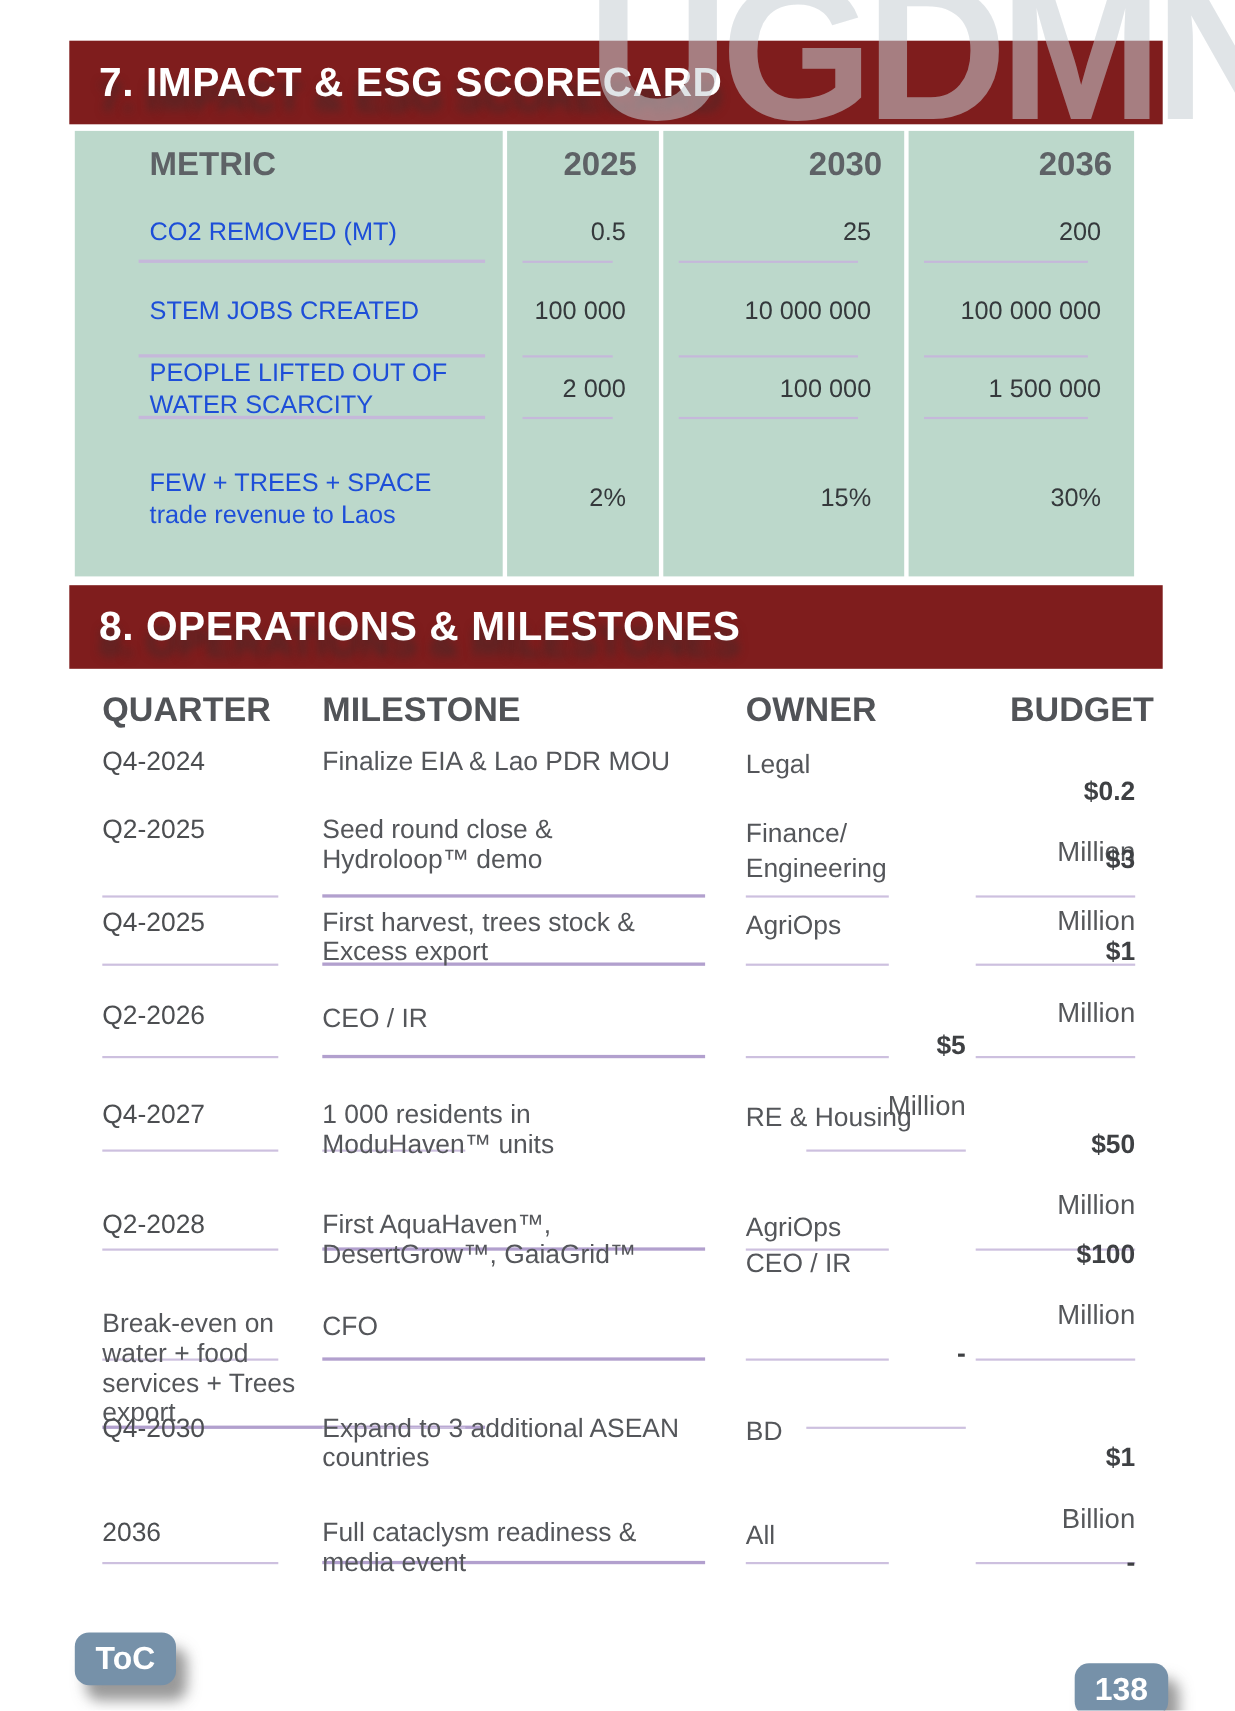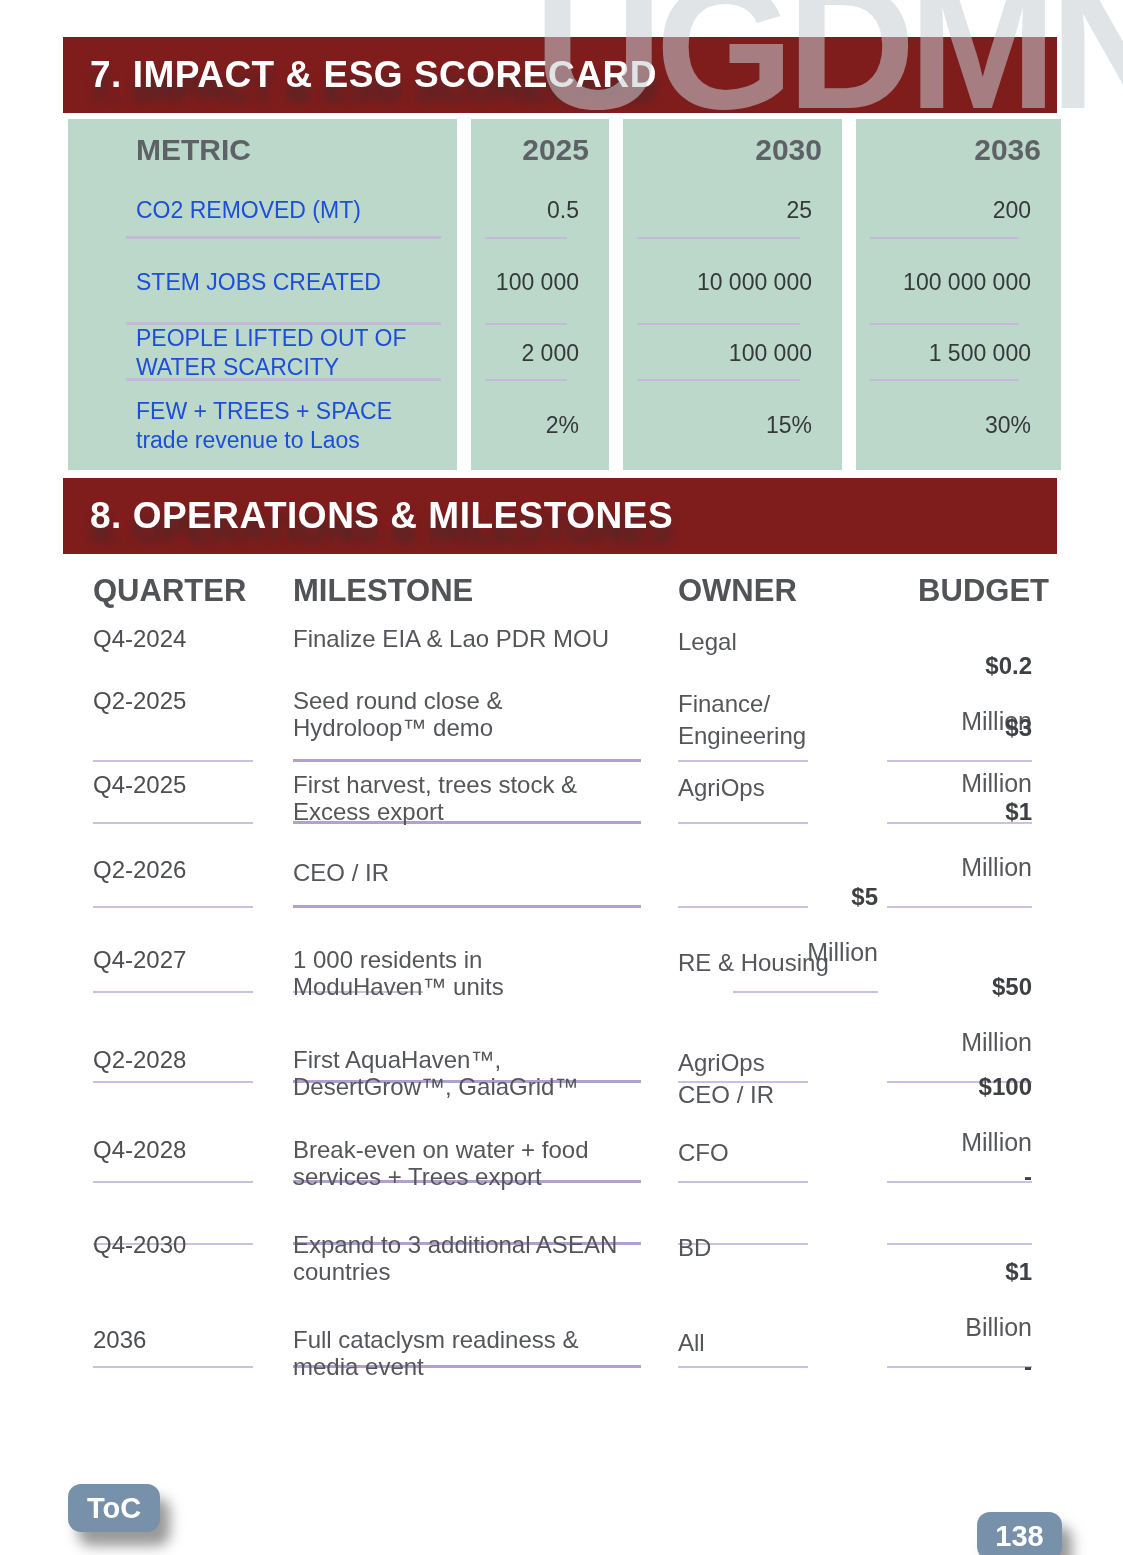--- a/index.html
+++ b/index.html
@@ -25,22 +25,22 @@
   .banner.first { margin-top:37px; }
   .banner.second { margin-top:8px; height:76px;text-align:right; }
   .banner-title {
     color:#ffffff; font-size:37px; font-weight:700; letter-spacing:0.5px;
     text-shadow:0 14px 9px rgba(45,45,45,0.55);
     white-space:nowrap;
   }
 
   
   .scorecard {
-    margin-top:6px; margin-left:5px; height:351px;
-    display:grid; grid-template-columns:389px 138px 219px 205px; column-gap:14px;
+    margin-top:6px; margin-left:5px; height:405px;
+    display:grid; grid-template-columns:389px 138px 219px 205px; column-gap:4px;
   }
   .gcol { background:#bcd8cb; display:grid; grid-template-rows:62px 58px 86px 56px 1fr; }
   .sc-h { display:flex; align-items:center; font-weight:700; font-size:30px; color:#5e6266; }
   .col-metric .sc-h { padding-left:68px; }
   .col-year  .sc-h { justify-content:flex-end; padding-right:20px; }
   .sc-cell {
     position:relative; display:flex; align-items:center;
     font-size:23px; color:#35393c; white-space:pre-line; line-height:1.25;
   }
   .col-metric .sc-cell { padding-left:68px; color:#1d4ed8; }
@@ -204,21 +204,20 @@
 DesertGrow™, GaiaGrid™</div>
     <div class="mc o">AgriOps
 CEO / IR</div>
     <div class="mc b">
       <span class="amt">$100</span>
       <span class="unit">Million</span>
     </div>
   </div>
 
   <div class="ms-row h7">
-    <div class="mc q">Q4-2028</div>
     <div class="mc m">Break-even on water + food
 services + Trees export</div>
     <div class="mc o">CFO</div>
     <div class="mc b">
       <span class="amt">-</span>
       <span class="unit"></span>
     </div>
   </div>
 
   <div class="ms-row h8">

